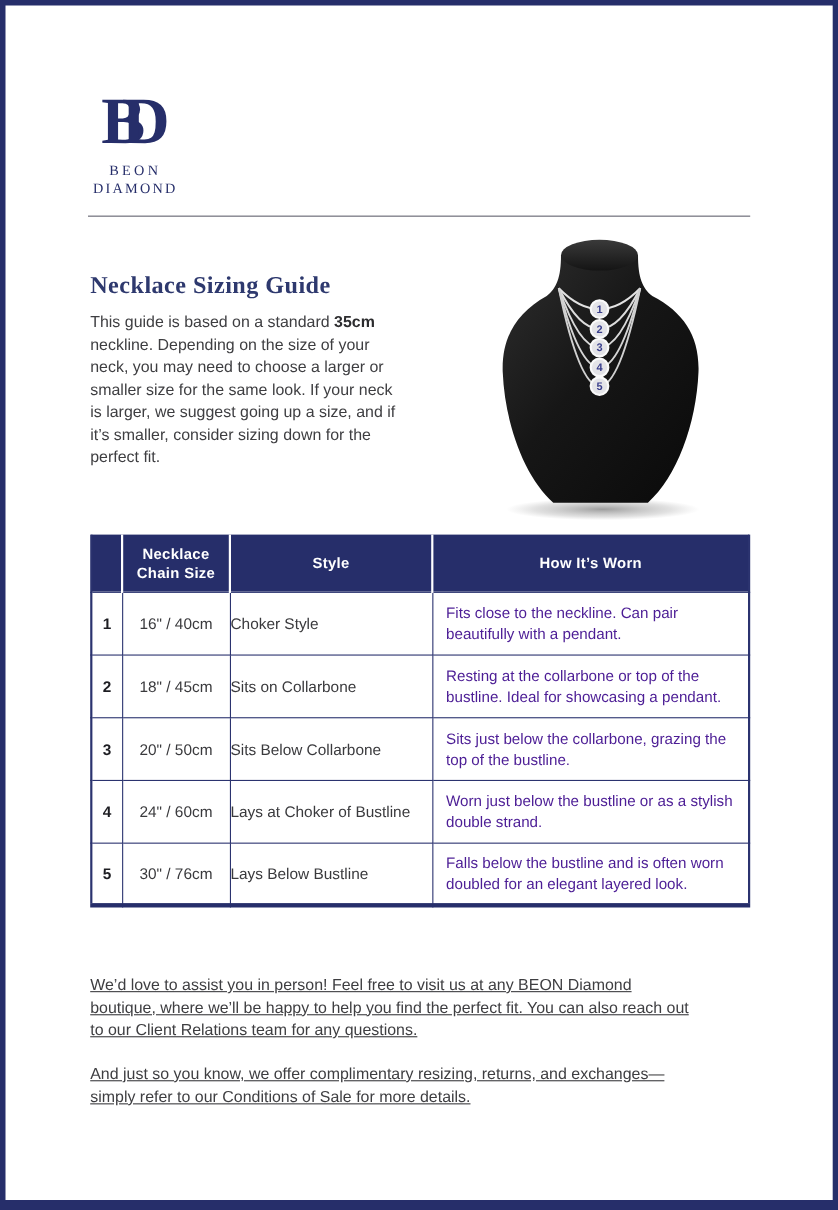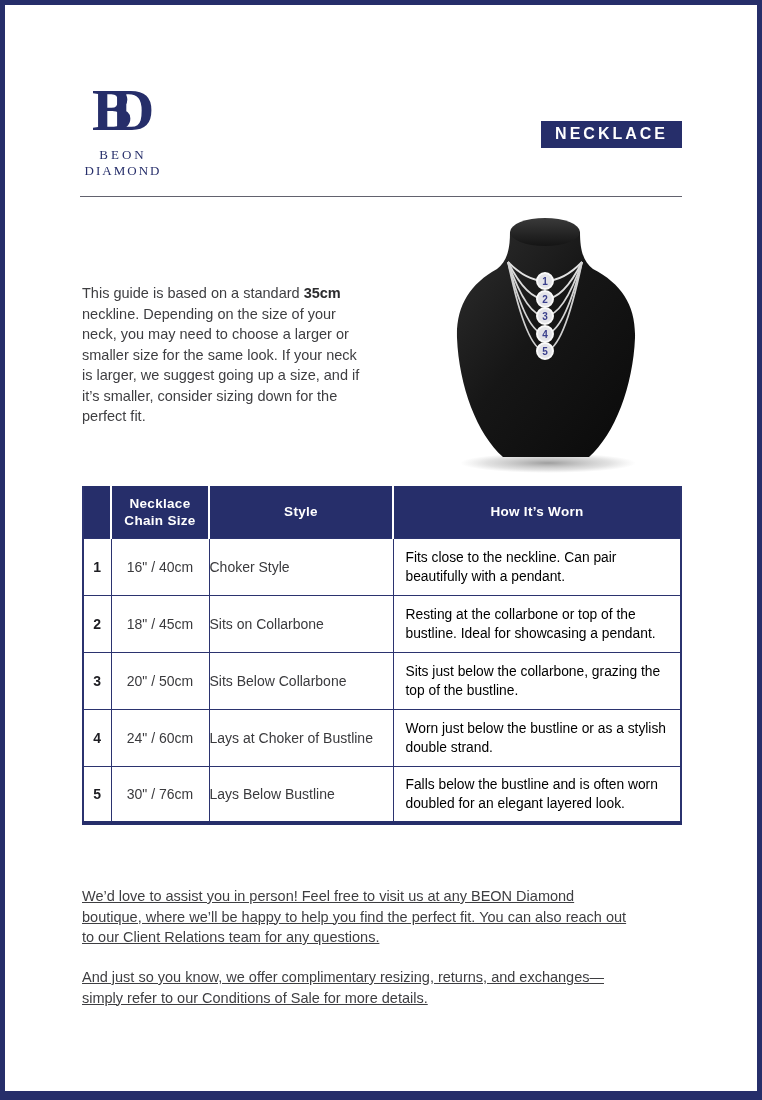--- a/index.html
+++ b/index.html
@@ -145,21 +145,21 @@
     background: #ffffff;
   }
   .size-table td.num   { text-align: center; font-weight: 700; color: #1d1d22; }
   .size-table td.size  { text-align: center; }
   .size-table td.style { text-align: left; }
   .size-table td.worn  {
     text-align: left;
     padding: 8px 12px;
     font-size: 13.8px;
     line-height: 19px;
-    color: #000000;
+    color: #4c1d95;
   }
 
   
   .help-heading { top: 848px; }
   .help-p1, .help-p2 {
     position: absolute;
     left: 82px;
     width: 545px;
     font-size: 14.5px;
     line-height: 20.5px;
@@ -178,25 +178,25 @@
   <div class="brand">
     <div class="monogram">
       <span class="m-b">B</span>
       <span class="m-d">D</span>
     </div>
     <div class="brand-name">BEON</div>
     <div class="brand-name" style="margin-top:0; letter-spacing:2px;">DIAMOND</div>
   </div>
 
   <div class="header-right">
-    <div class="necklace-badge">NECKLACE</div>
   </div>
 
   <div class="divider"></div>
 
+  <h2 class="intro-heading">Necklace Sizing Guide</h2>
   <p class="intro-text"><span>This guide is based on a standard </span><b>35cm</b><span> neckline. Depending on the size of your neck, you may need to choose a larger or smaller size for the same look. If your neck is larger, we suggest going up a size, and if it’s smaller, consider sizing down for the perfect fit.</span></p>
 
   <div class="bust-wrap">
     <svg width="252" height="268" viewBox="0 0 252 268" xmlns="http://www.w3.org/2000/svg">
       <defs>
         <linearGradient id="bustGrad" x1="0" y1="0" x2="1" y2="1">
           <stop offset="0" stop-color="#2e2e2e"></stop>
           <stop offset="0.45" stop-color="#161616"></stop>
           <stop offset="1" stop-color="#0a0a0a"></stop>
         </linearGradient>

